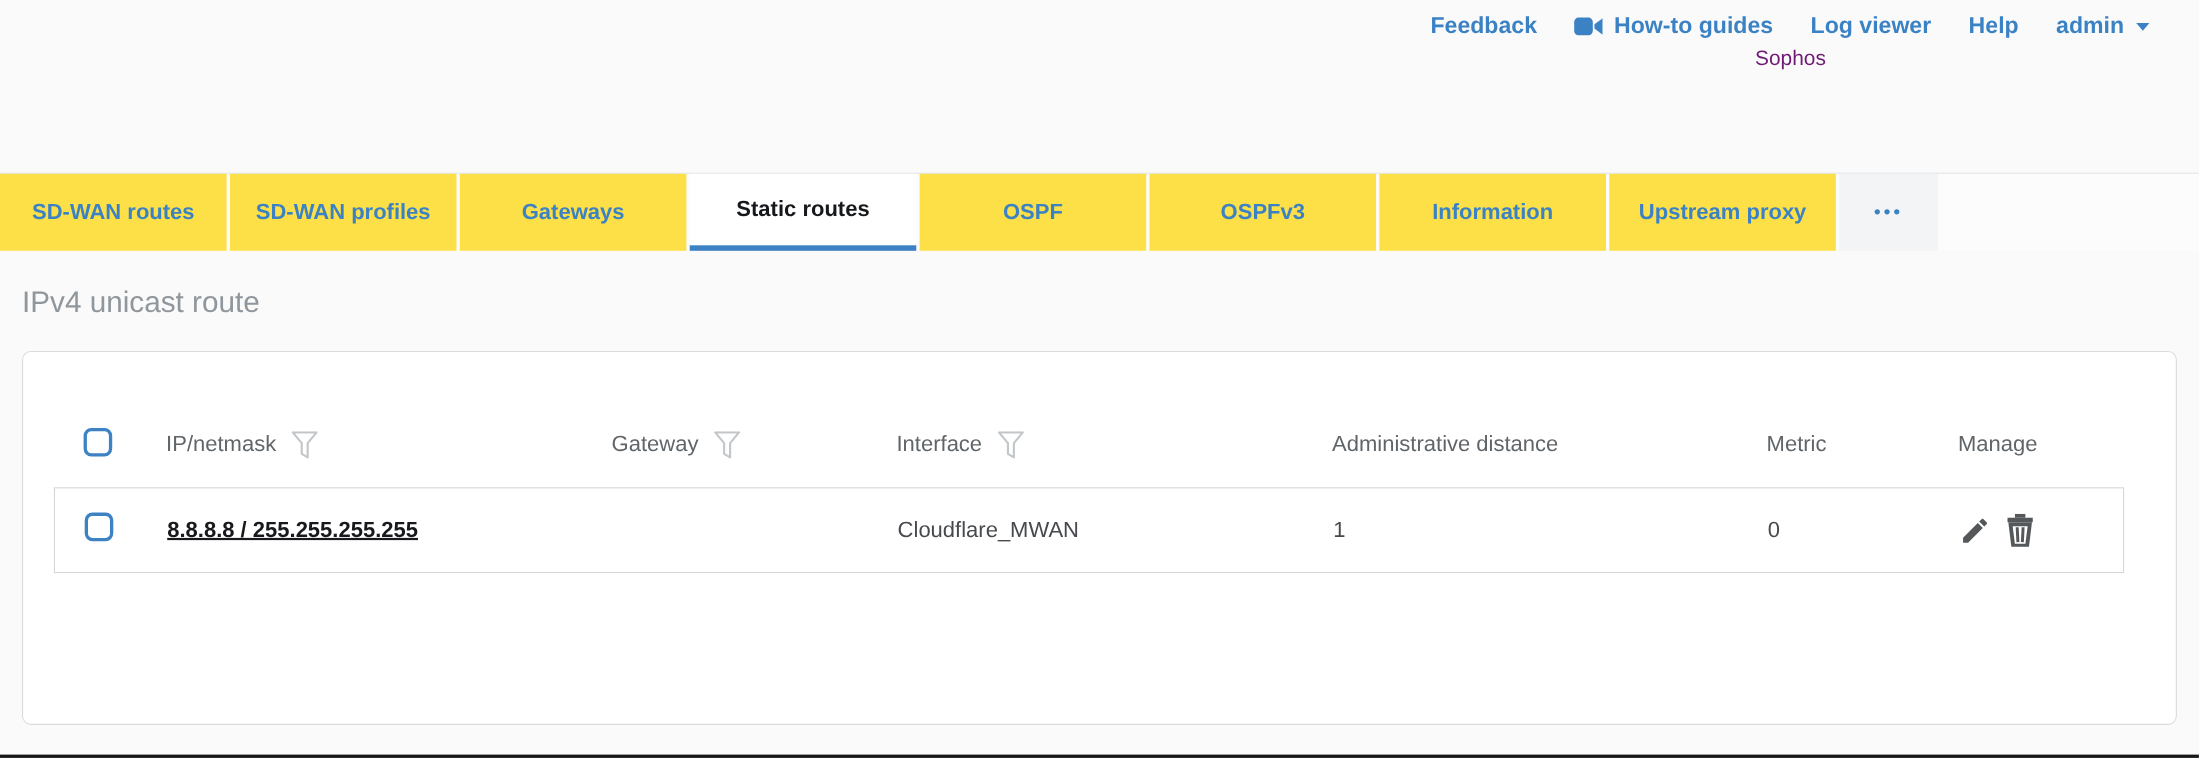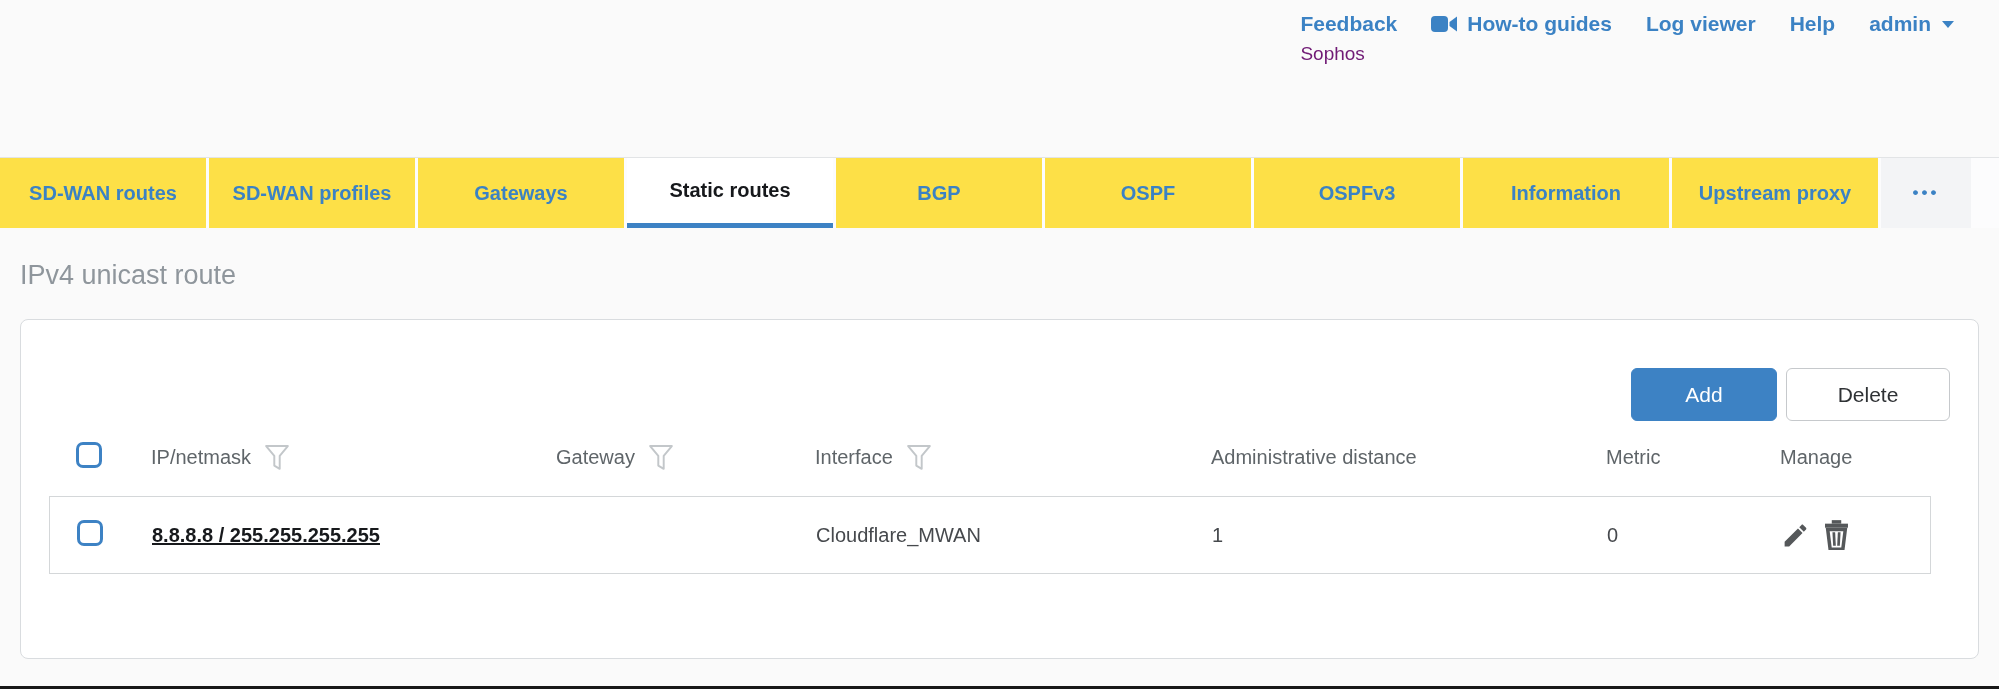--- a/index.html
+++ b/index.html
@@ -11,21 +11,21 @@
     position: relative;
     overflow: hidden;
   }
   
   .topbar { position: relative; height: 157px; }
   .page-title {
     position: absolute; left: 20px; top: 0px;
     margin: 0; font-size: 38px; font-weight: 500;
     color: #414c58; letter-spacing: .5px;
   }
-  .utility { position: absolute; right: 44px; top: 12px; text-align: left; margin-left: 37px; }
+  .utility { position: absolute; right: 44px; top: 12px; text-align: center; margin-left: 37px; }
   .util-row { display: flex; align-items: center; gap: 34px; }
   .util-link {
     color: #3b82c4; font-size: 21px; font-weight: 600;
     text-decoration: none; cursor: pointer;
     display: flex; align-items: center; gap: 10px; white-space: nowrap;
   }
   .util-link svg { fill: #3b82c4; display: block; }
   .org-label { margin-top: 7px; font-size: 19px; color: #701a75; }
 
   
@@ -136,38 +136,33 @@
     </div>
     <div class="org-label">Sophos</div>
   </div>
 </div>
 
 <nav class="tabs">
   <div class="tab">SD-WAN routes</div>
   <div class="tab">SD-WAN profiles</div>
   <div class="tab">Gateways</div>
   <div class="tab active">Static routes</div>
-  <div class="tab">BGP</div>
   <div class="tab">OSPF</div>
   <div class="tab">OSPFv3</div>
   <div class="tab">Information</div>
   <div class="tab">Upstream proxy</div>
   <div class="tab-more">
       <span>•••</span>
     </div>
 </nav>
 
 <main class="content">
   <h2 class="section-heading">IPv4 unicast route</h2>
 
   <section class="card">
-    <div class="actions">
-      <button class="btn btn-add">Add</button>
-      <button class="btn btn-delete">Delete</button>
-    </div>
 
     <div class="grid thead">
       <div class="check-cell"><span class="checkbox"></span></div>
       <div class="th">
         <span>IP/netmask</span>
         <span class="funnel-icon">
             <svg width="24" height="26" viewBox="0 0 22 24">
               <path d="M1 1 H21 L13.5 10 V22 L8.5 19 V10 Z"></path>
             </svg>
           </span>

